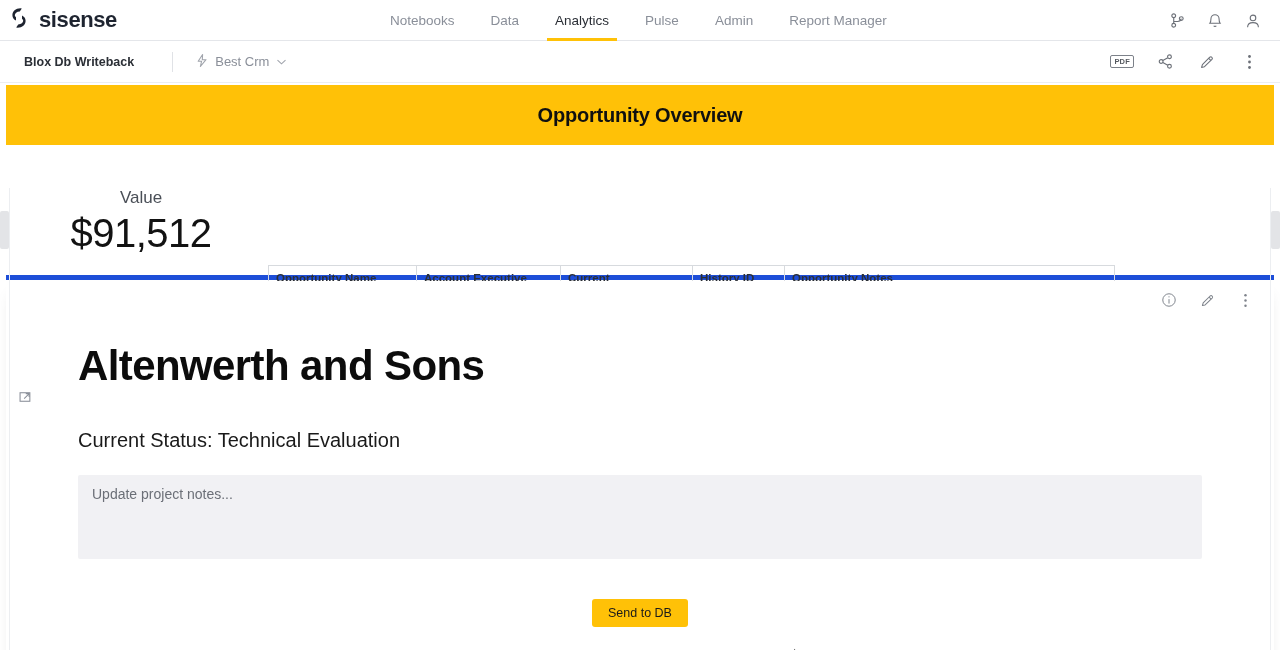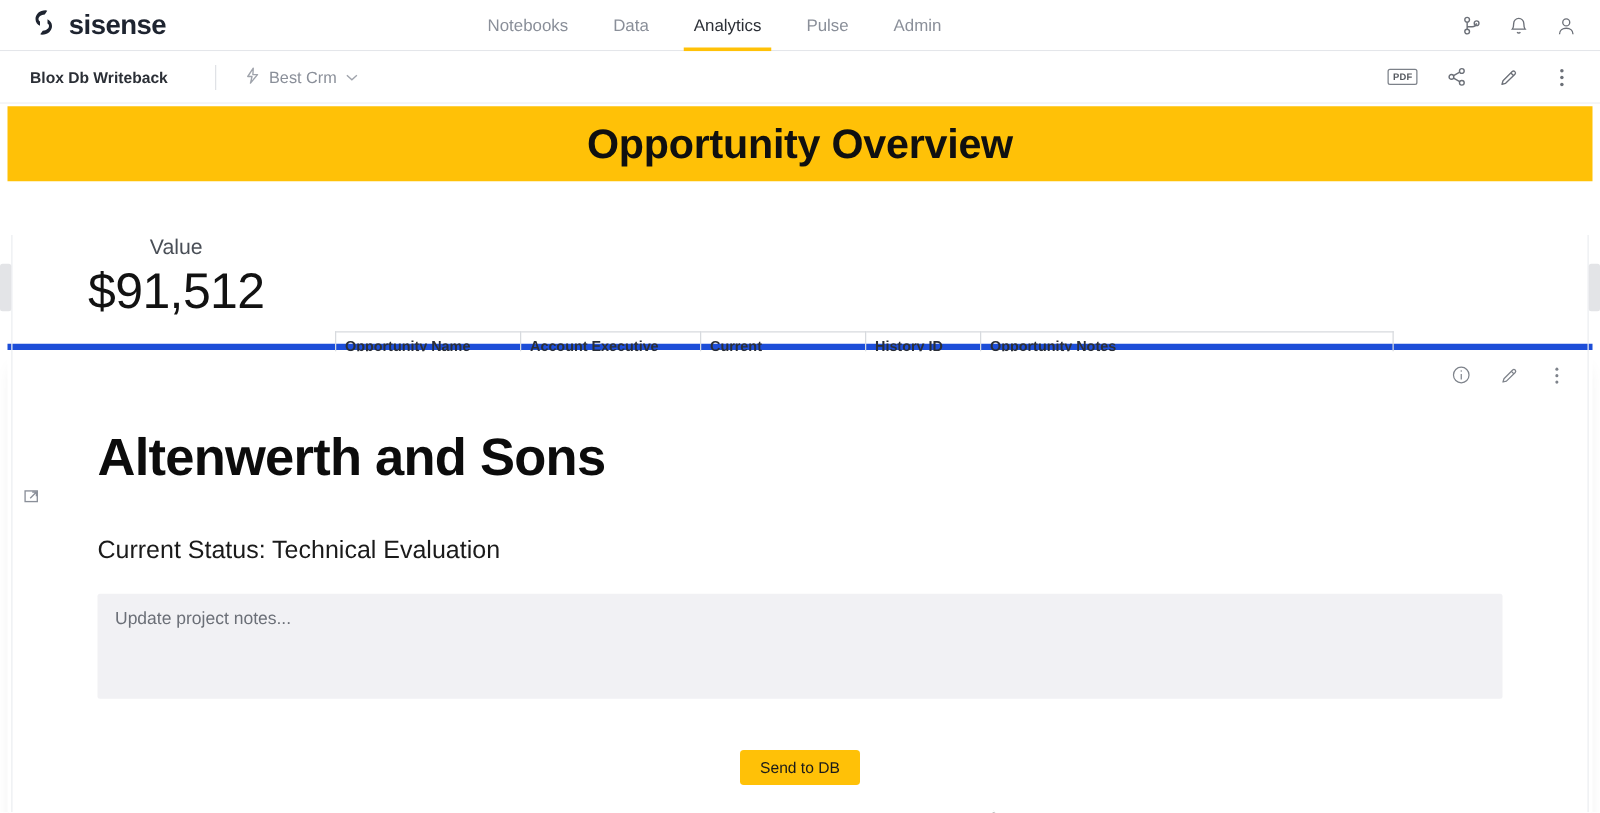--- a/index.html
+++ b/index.html
@@ -19,21 +19,21 @@
     background: #ffffff;
     border-bottom: 1px solid #e4e6ea;
     display: flex;
     align-items: center;
     position: relative;
   }
   .brand {
     display: flex;
     align-items: center;
     gap: 7px;
-    padding-left: 22px;
+    padding-left: 6px;
     width: 300px;
   }
   .brand-mark { display: block; }
   .brand-word {
     font-size: 22px;
     font-weight: 600;
     color: #1e2430;
     letter-spacing: -0.4px;
   }
   .nav {
@@ -138,21 +138,21 @@
   .banner {
     position: absolute;
     left: 6px; top: 2px;
     width: 1268px; height: 60px;
     background: var(--accent, #FFC107);
     display: flex;
     align-items: center;
     justify-content: center;
   }
   .banner-title {
-    font-size: 33px;
+    font-size: 20px;
     font-weight: bold;
     color: #101010;
     letter-spacing: -0.2px;
   }
 
   
   .info-widget {
     position: absolute;
     left: 6px; top: 64px;
     width: 1268px; height: 133px;
@@ -313,20 +313,21 @@
     </span>
     <span class="brand-word">sisense</span>
   </div>
 
   <div class="nav">
     <div class="nav-item">Notebooks</div>
     <div class="nav-item">Data</div>
     <div class="nav-item active">Analytics</div>
     <div class="nav-item">Pulse</div>
     <div class="nav-item">Admin</div>
+    <div class="nav-item">Report Manager</div>
   </div>
 
   <div class="top-icons">
     <span class="ticon">
       <svg width="17" height="17" viewBox="0 0 18 18" fill="none" stroke="#6c7078" stroke-width="1.2">
         <circle cx="5" cy="4" r="2"></circle>
           <circle cx="5" cy="14" r="2"></circle>
           <circle cx="13" cy="7" r="2"></circle>
         <path d="M5 6 v6 M5 10 h4 a4 4 0 0 0 4 -3"></path>
       </svg>

